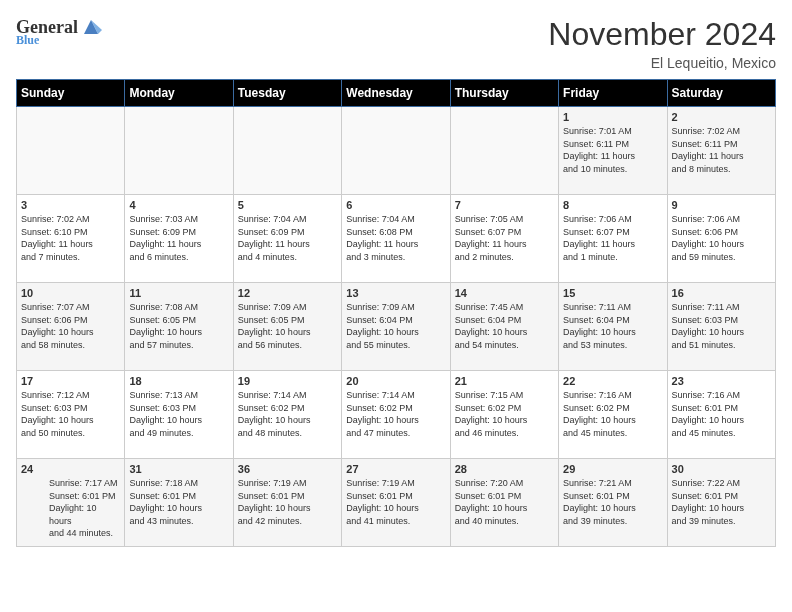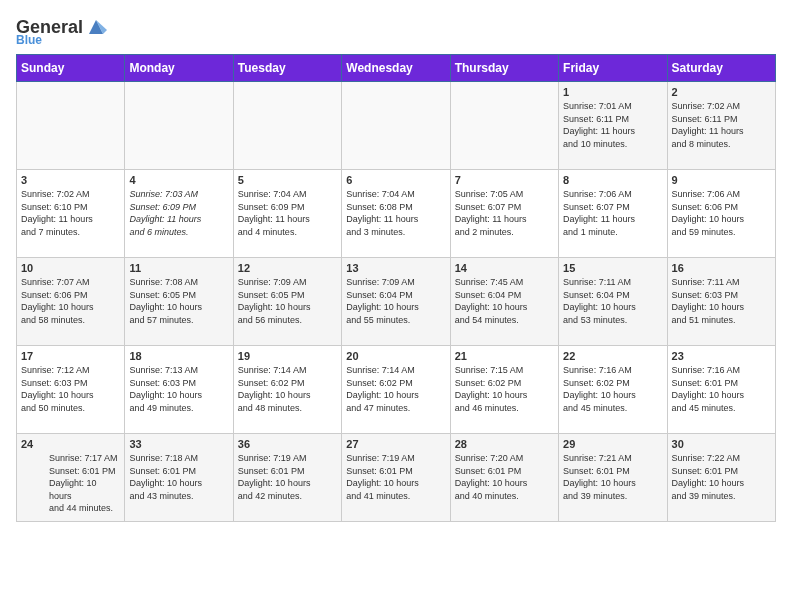--- a/index.html
+++ b/index.html
@@ -12,20 +12,21 @@
     }
     .header {
       display: flex;
       justify-content: space-between;
       align-items: flex-start;
       margin-bottom: 8px;
     }
     .logo {
       display: flex;
       align-items: flex-end;
+      font-family: Liberation Serif, serif;
     }
     .logo-text-general {
       font-size: 18px;
       font-weight: bold;
       color: #333;
       line-height: 1;
     }
     .logo-text-blue {
       font-size: 12px;
       font-weight: bold;
@@ -49,21 +50,21 @@
       font-size: 14px;
       color: #555;
       margin-top: 2px;
     }
     table {
       width: 100%;
       border-collapse: collapse;
       table-layout: fixed;
     }
     thead tr th {
-      background: #6d28d9;
+      background: #000000;
       color: #fff;
       font-size: 12px;
       font-weight: bold;
       padding: 6px 4px;
       text-align: left;
       border: 1px solid #3a6aa0;
     }
     tbody tr td {
       vertical-align: top;
       font-size: 9.5px;
@@ -103,20 +104,24 @@
       <div style="display:flex; align-items:center;">
         <span class="logo-text-general">General</span>
         <svg class="logo-icon" viewBox="0 0 22 22">
           <polygon points="4,18 11,4 18,18" fill="#4a7fc1"></polygon>
           <polygon points="11,4 18,18 22,14" fill="#4a90d9" opacity="0.7"></polygon>
         </svg>
       </div>
       <span class="logo-text-blue" style="margin-top:-4px;">Blue</span>
     </div>
   </div>
+  <div class="title-block">
+    <div class="month-title">November 2024</div>
+    <div class="location-title">El Lequeitio, Mexico</div>
+  </div>
 </div>
 
 <table>
   <thead>
     <tr>
     <th>Sunday</th>
         <th>Monday</th>
         <th>Tuesday</th>
         <th>Wednesday</th>
         <th>Thursday</th>
@@ -149,21 +154,21 @@
       <tr>
         <td>
           <span class="day-num">3</span>
           <div class="day-info" style="white-space: pre-line;">Sunrise: 7:02 AM
 Sunset: 6:10 PM
 Daylight: 11 hours
 and 7 minutes.</div>
         </td>
         <td>
           <span class="day-num">4</span>
-          <div class="day-info" style="white-space: pre-line; font-style: italic;">Sunrise: 7:03 AM
+          <div class="day-info" style="white-space: pre-line;">Sunrise: 7:03 AM
 Sunset: 6:09 PM
 Daylight: 11 hours
 and 6 minutes.</div>
         </td>
         <td>
           <span class="day-num">5</span>
           <div class="day-info" style="white-space: pre-line;">Sunrise: 7:04 AM
 Sunset: 6:09 PM
 Daylight: 11 hours
 and 4 minutes.</div>
@@ -301,21 +306,21 @@
       </tr>
       <tr>
         <td>
           <span class="day-num">24</span>
           <div class="day-info" style="white-space: pre-line; margin-left: 28px;">Sunrise: 7:17 AM
 Sunset: 6:01 PM
 Daylight: 10 hours
 and 44 minutes.</div>
         </td>
         <td>
-          <span class="day-num">33</span>
+          <span class="day-num">31</span>
           <div class="day-info" style="white-space: pre-line;">Sunrise: 7:18 AM
 Sunset: 6:01 PM
 Daylight: 10 hours
 and 43 minutes.</div>
         </td>
         <td>
           <span class="day-num">36</span>
           <div class="day-info" style="white-space: pre-line;">Sunrise: 7:19 AM
 Sunset: 6:01 PM
 Daylight: 10 hours

